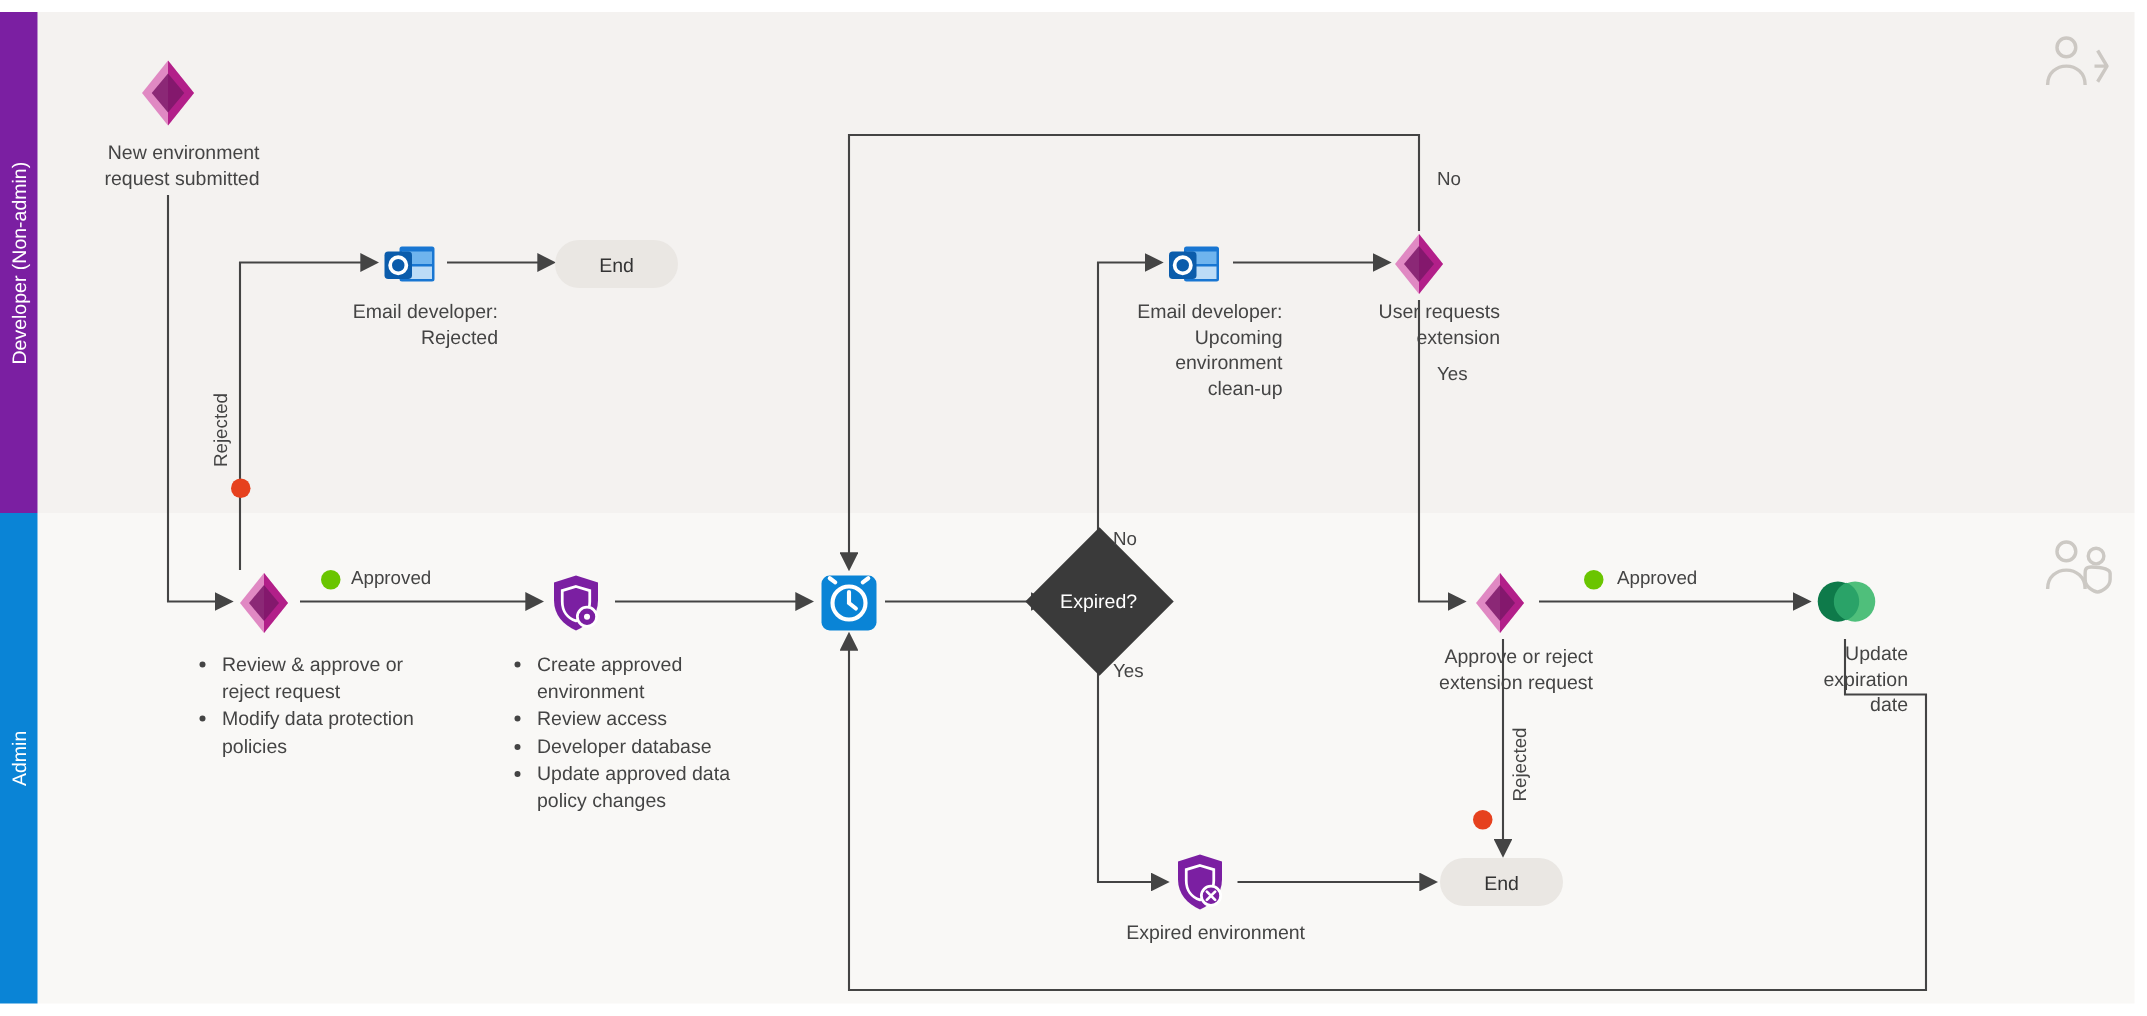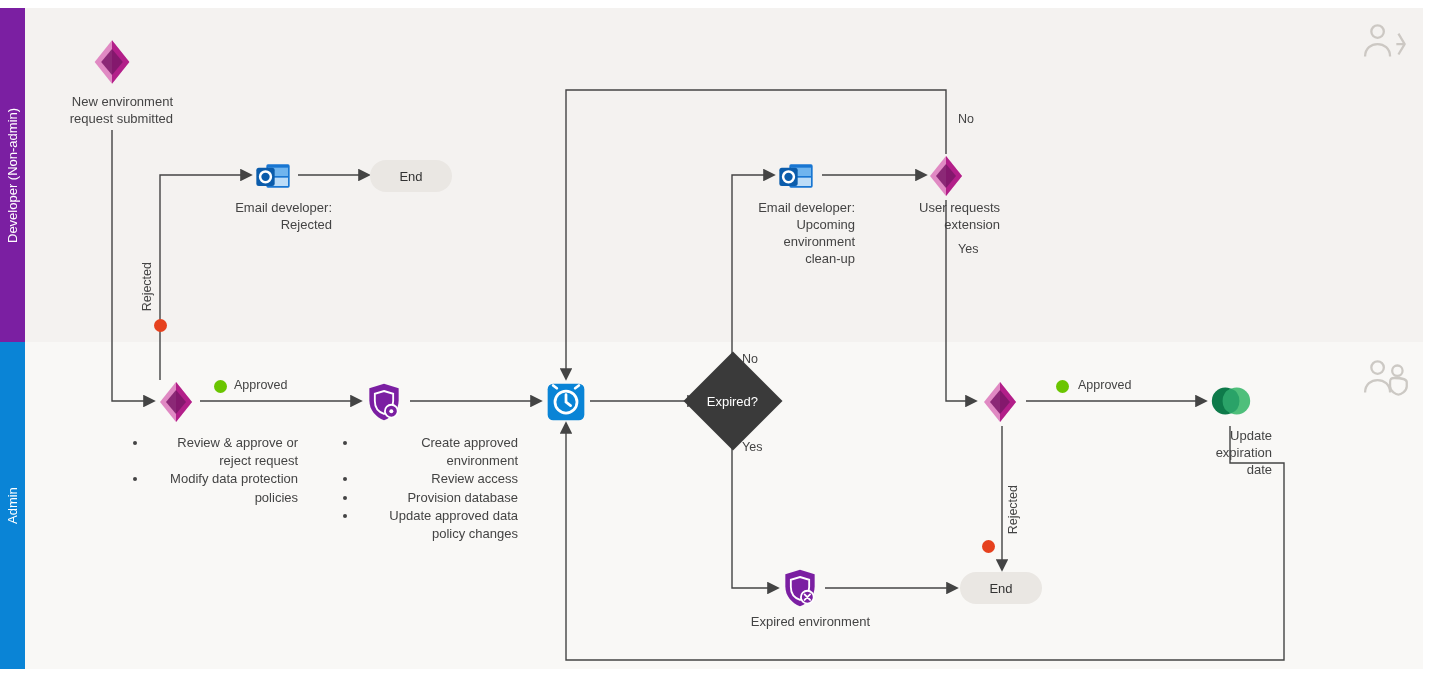--- a/index.html
+++ b/index.html
@@ -70,21 +70,21 @@
     font-size: 12.5px;
     color: #444;
   }
   ul.bullets {
     position: absolute;
     font-size: 13px;
     color: #444;
     margin: 0;
     padding-left: 18px;
     line-height: 1.4;
-    text-align: right;
+    text-align: left;
   }
   ul.bullets li { margin: 0; }
 
   .end-pill {
     position: absolute;
     background: #eae7e3;
     border-radius: 18px;
     font-size: 13px;
     color: #333;
     display: flex;
@@ -257,21 +257,21 @@
     <svg viewBox="0 0 48 48">
         <path d="M24 4l16 5v13c0 11-7 18-16 22C15 40 8 33 8 22V9z" fill="#7b1fa2"></path>
         <path d="M24 12l10 3v8c0 7-4 12-10 14-6-2-10-7-10-14v-8z" fill="none" stroke="#fff" stroke-width="2"></path>
         <circle cx="32" cy="34" r="7" fill="#7b1fa2" stroke="#fff" stroke-width="2"></circle>
         <circle cx="32" cy="34" r="2.2" fill="#fff"></circle>
       </svg>
   </div>
   <ul class="bullets" style="left:340px;top:434px;width:160px">
     <li>Create approved environment</li>
     <li>Review access</li>
-    <li>Provision database</li>
+    <li>Developer database</li>
     <li>Update approved data policy changes</li>
   </ul>
 
   <div class="icon" style="left:544px;top:380px;width:44px;height:44px">
     <svg viewBox="0 0 48 48">
         <rect x="4" y="4" width="40" height="40" rx="6" fill="#0a84d6"></rect>
         <circle cx="24" cy="24" r="12" fill="none" stroke="#fff" stroke-width="3"></circle>
         <path d="M24 16v8l5 4" fill="none" stroke="#fff" stroke-width="3" stroke-linecap="round"></path>
         <path d="M14 9l-4-3M34 9l4-3" stroke="#fff" stroke-width="3" stroke-linecap="round"></path>
       </svg>
@@ -305,20 +305,21 @@
   <div class="small-label" style="left:958px;top:112px">No</div>
   <div class="small-label" style="left:958px;top:242px">Yes</div>
 
   <div class="icon" style="left:976px;top:378px;width:48px;height:48px">
     <svg viewBox="0 0 48 48">
         <path d="M24 4l16 20-16 20L8 24z" fill="#e089c3"></path>
         <path d="M24 4l16 20-16 20z" fill="#b21f89"></path>
         <path d="M14 24l10-12 10 12-10 12z" fill="#7b1868" opacity="0.85"></path>
       </svg>
   </div>
+  <div class="label" style="left:946px;top:430px;width:116px">Approve or reject<br>extension request</div>
   <div class="dot green" style="left:1056px;top:380px"></div>
   <div class="small-label" style="left:1078px;top:378px">Approved</div>
   <div class="dot red" style="left:982px;top:540px"></div>
   <div class="rotated-label" style="left:1006px;top:485px">Rejected</div>
 
   <div class="icon" style="left:1208px;top:378px;width:46px;height:46px">
     <svg viewBox="0 0 48 48">
         <circle cx="18" cy="24" r="14" fill="#0e7a4a"></circle>
         <circle cx="30" cy="24" r="14" fill="#4fbf7b"></circle>
         <path d="M24 11a14 14 0 010 26 14 14 0 010-26z" fill="#2aa368"></path>

